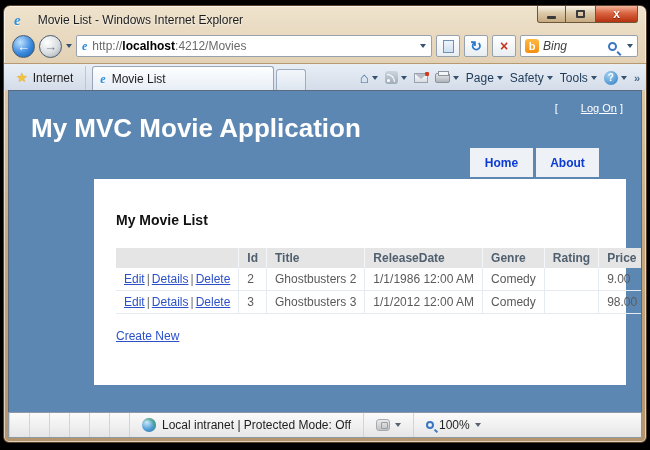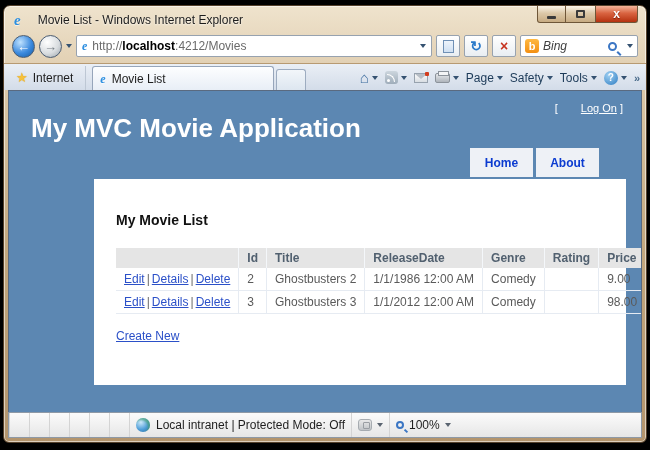--- a/index.html
+++ b/index.html
@@ -89,21 +89,21 @@
   .col-actions { width:128px; } .col-id { width:22px; } .col-title { width:112px; } .col-date { width:118px; }
   .col-genre { width:64px; } .col-rating { width:46px; }
   a.cl { color:#2b50c8; text-decoration:underline;text-align:center; }
   .sep { color:#6a6a6a; margin:0 2px; }
   .create-link { display:inline-block; margin-top:15px; font-size:12px; color:#2b50c8; text-decoration:underline; }
 
   
   .statusbar { height:26px; margin:0 4px; background:linear-gradient(#fbfbfb,#e6e6e6); border:1px solid #8e99a6;
                display:flex; align-items:center; font-size:12px; color:#1e1e1e; }
   .sb-status { padding:0 10px; flex:1; }
-  .sb-cell { height:100%; border-left:1px solid #d4d4d4; display:flex; align-items:center; padding:0 6px; }
+  .sb-cell { height:100%; border-left:1px solid #d4d4d4; display:flex; align-items:center; padding:0 12px; }
   .sb-cell.empty { width:20px; padding:0; }
   .globe { width:14px; height:14px; border-radius:50%; background:radial-gradient(circle at 35% 30%, #cdeafb, #4f9ed8 55%, #2b6ea6); box-shadow: inset -2px 2px 2px rgba(70,160,90,.55); margin-right:6px; }
   .gauge { width:14px; height:12px; border-radius:3px; background:linear-gradient(#e7e7e7,#b9bdc1); border:1px solid #9aa0a6; position:relative; opacity:.85; }
   .gauge::after { content:""; position:absolute; right:1px; bottom:1px; width:5px; height:5px; border:1.5px solid #8b9096; border-radius:1px; }
   .sb-caret { width:0; height:0; border-left:3.5px solid transparent; border-right:3.5px solid transparent; border-top:4px solid #5a6470; margin-left:5px; }
   .zoom-mag { position:relative; width:8px; height:8px; border:2px solid #3b76c4; border-radius:50%; margin-right:5px; }
   .zoom-mag::after { content:""; position:absolute; width:2px; height:4px; background:#3b76c4; left:7px; top:6px; transform:rotate(-45deg); }
   .win-bottom-pad { height:4px; }
 </style>
 </head>

